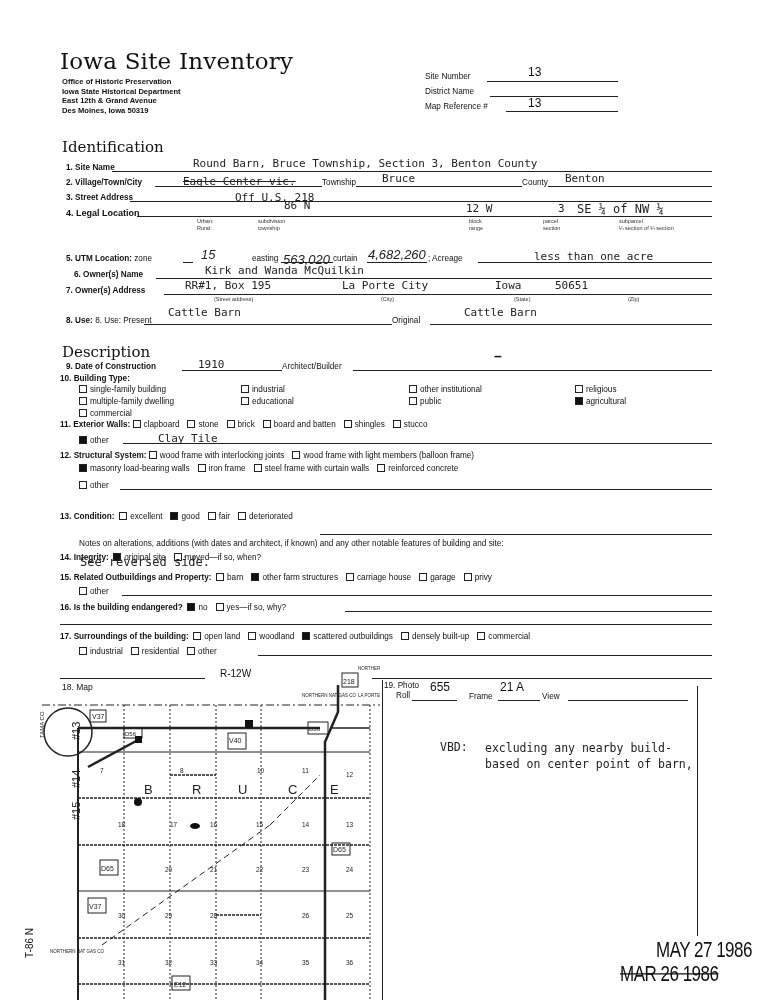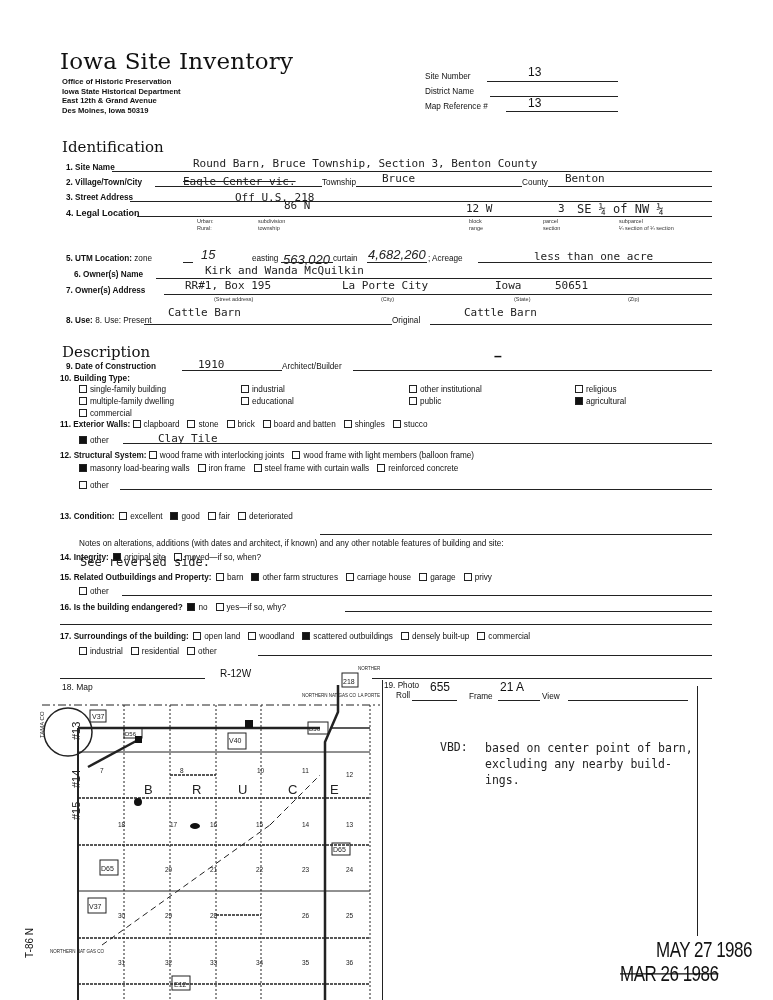--- a/index.html
+++ b/index.html
@@ -325,19 +325,18 @@
 <div class="abs" style="left:500px;top:680px;font-size:12px;">21 A</div>
 <div class="abs lbl" style="left:542px;top:692px;">View</div>
 <div class="line" style="left:568px;top:700px;width:120px;"></div>
 <div class="abs" style="left:575px;top:684px;font-size:12px;"></div>
 
 <div class="vline" style="left:382px;top:680px;height:320px;"></div>
 <div class="vline" style="left:697px;top:686px;height:250px;"></div>
 
 <div class="abs tw" style="left:440px;top:740px;font-size:11.5px;">VBD:</div>
 <div class="abs tw" style="left:485px;top:740px;font-size:11.5px;line-height:16px;">
+  <div>excluding any nearby build-</div>
   <div>based on center point of barn,</div>
-  <div>excluding any nearby build-</div>
-  <div>ings.</div>
 </div>
 
 <div class="abs stamp" style="left:656px;top:938px;">MAY 27 1986</div>
 <div class="abs stamp" style="left:620px;top:962px;text-decoration:line-through;">MAR 26 1986</div>
 
 </body></html>

